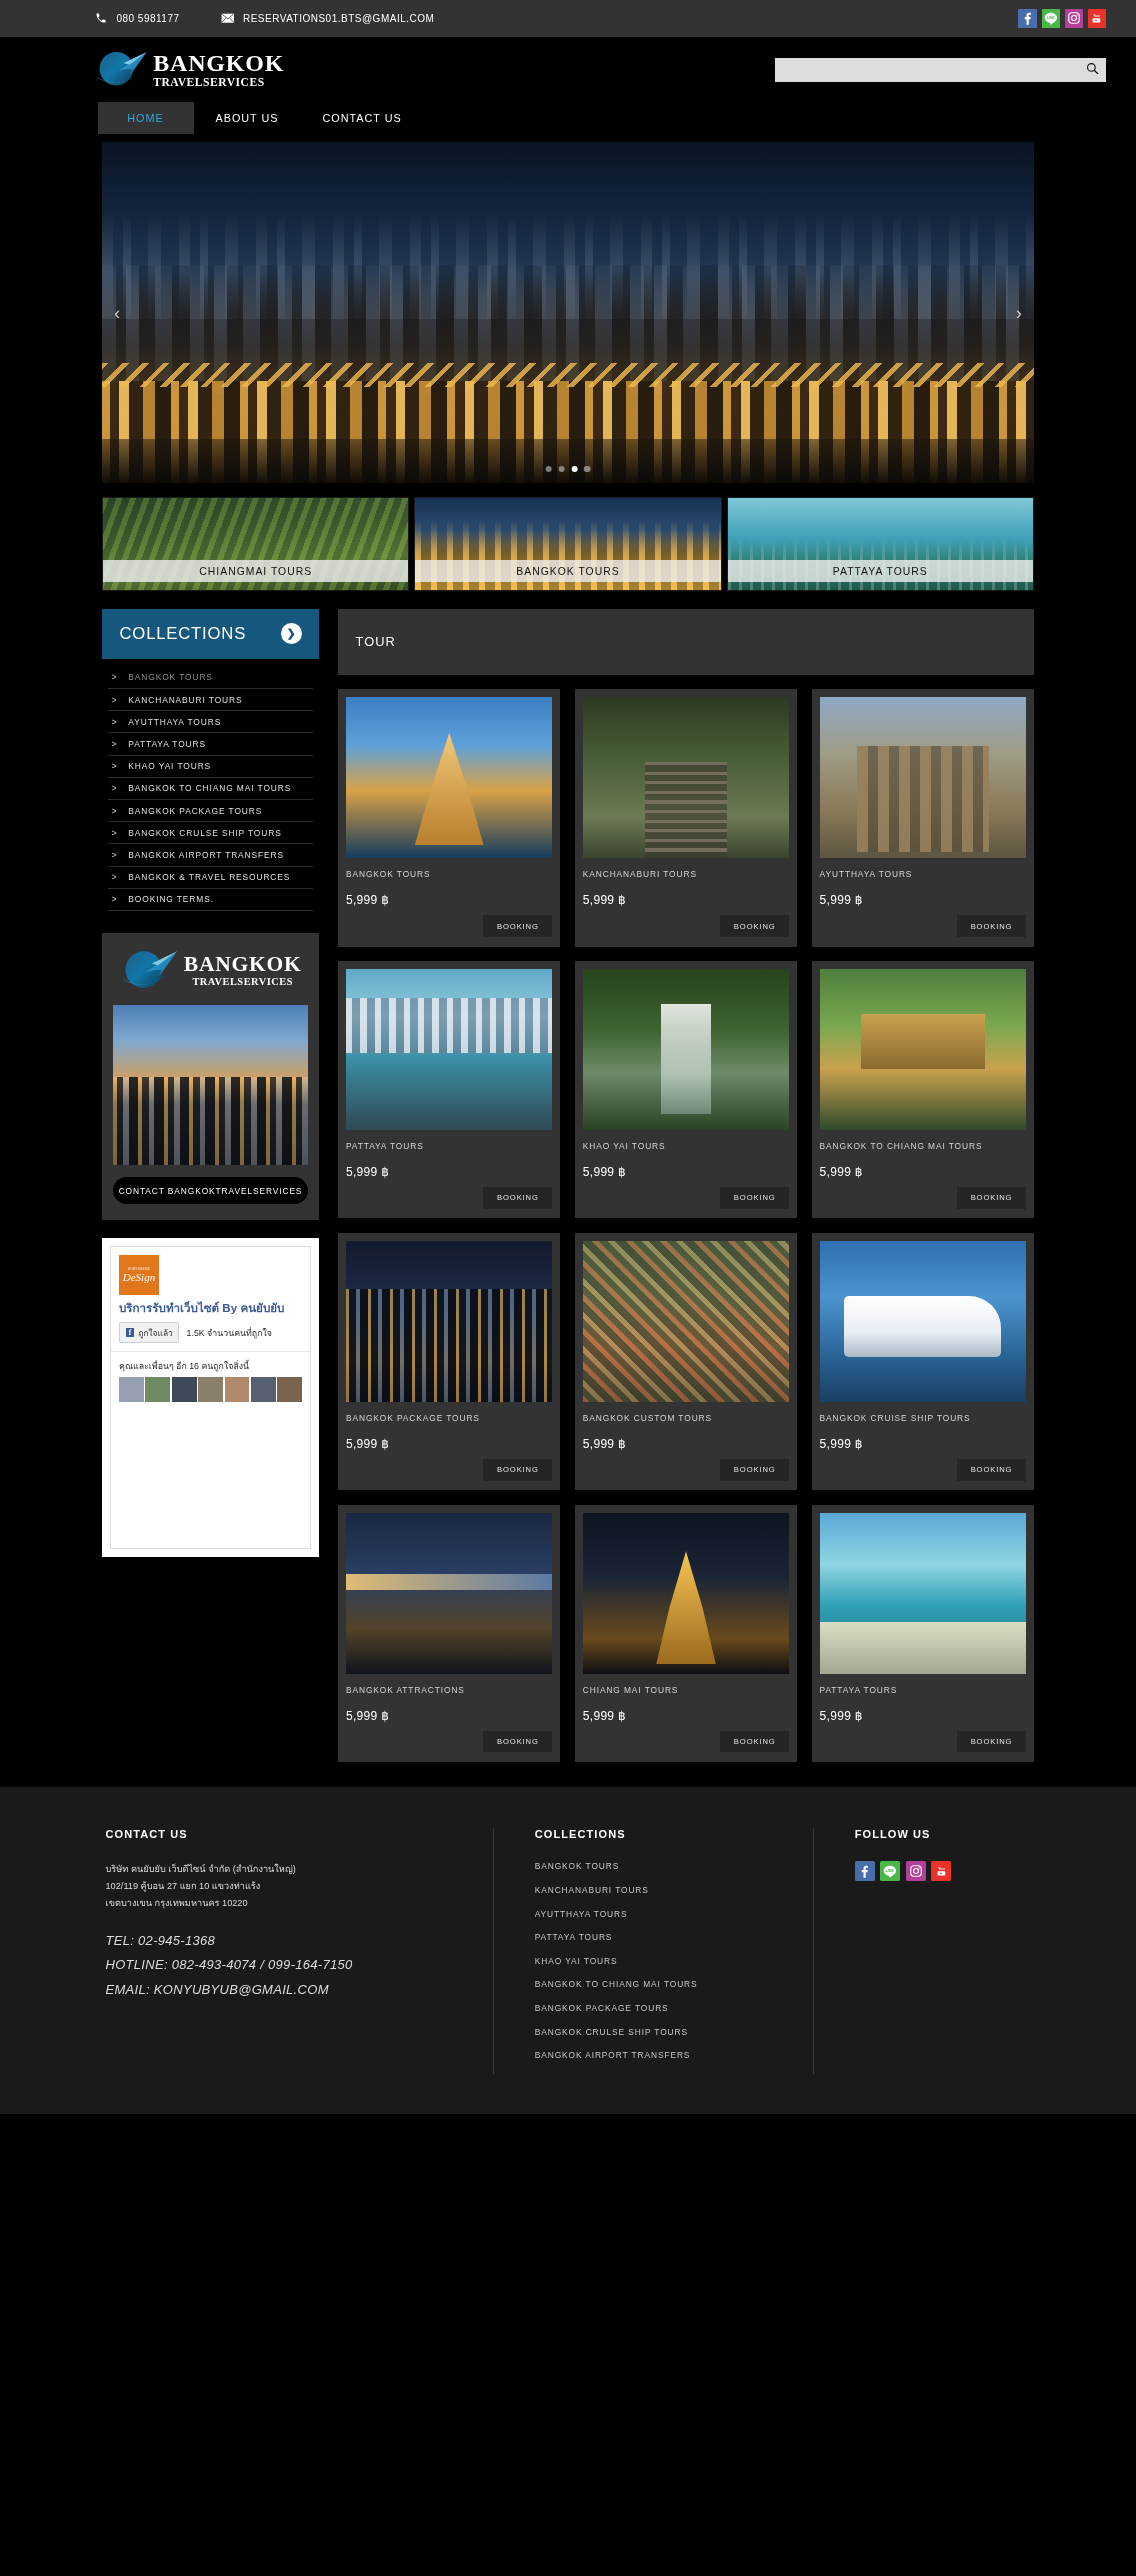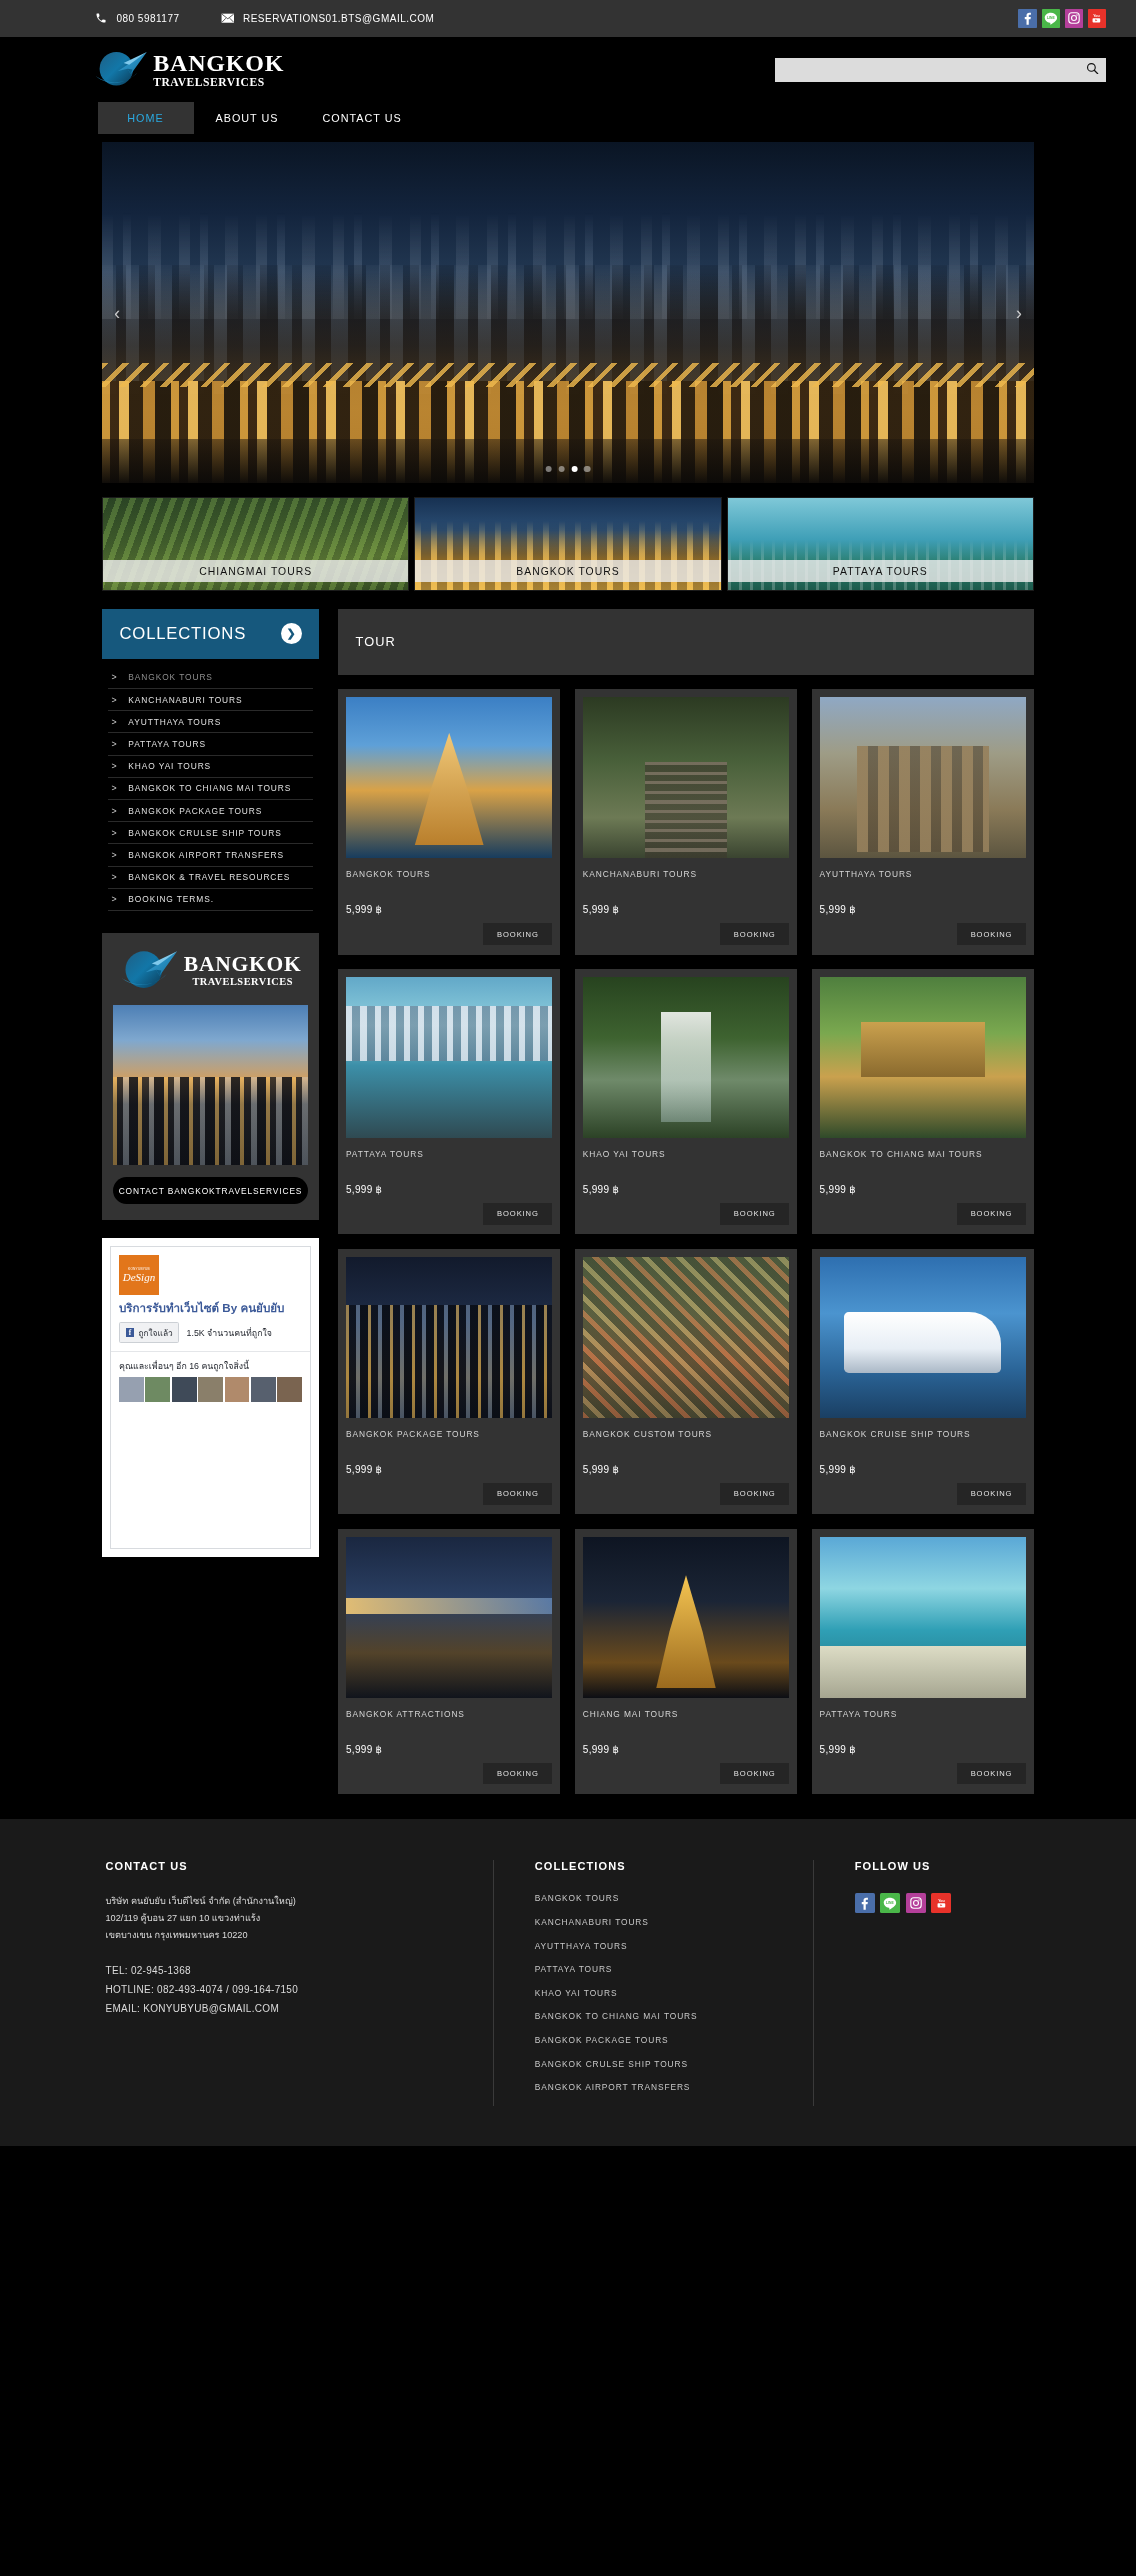--- a/index.html
+++ b/index.html
@@ -373,22 +373,22 @@
     padding: 8px 8px 9.6px;
     cursor: pointer;
   }
   .card-img { width: 100%; height: 161px; position: relative; overflow: hidden; }
   .card-title {
     margin-top: 11px;
     font-size: 8.4px; letter-spacing: 0.9px; color: #d6d6d6;
     white-space: nowrap;
   }
   .card-price {
-    margin-top: 25px;
-    font-size: 10px; color: #ffffff; letter-spacing: 0.3px;
+    margin-top: 14px;
+    font-size: 12px; color: #ffffff; letter-spacing: 0.3px;
   }
   .card-foot { display: flex; justify-content: flex-end; margin-top: 8px; }
   .book-btn {
     background: #252525; color: #e5e5e5;
     border: 0; padding: 6.4px 13.6px;
     font-family: "Liberation Sans", sans-serif;
     font-size: 7.6px; letter-spacing: 0.9px; cursor: pointer;
   }
 
   
@@ -445,21 +445,21 @@
   }
   .fcol { padding: 0 8px; }
   .fcol-1 { width: 42%; padding-right: 32px; }
   .fcol-2 { width: 34%; padding-left: 41px; border-left: 0.8px solid #3a3a3a; }
   .fcol-3 { width: 24%; padding-left: 41px; border-left: 0.8px solid #3a3a3a; }
   .fcol h4 {
     font-size: 11px; letter-spacing: 1.1px; font-weight: bold;
     color: #fff; margin-bottom: 21px;
   }
   .faddr { font-size: 9.2px; line-height: 1.85; color: #dcdcdc; }
-  .ftel { margin-top: 16px; font-size: 10px; line-height: 1.9; color: #dcdcdc; letter-spacing: 0.3px; }
+  .ftel { margin-top: 16px; font-size: 13px; line-height: 1.9; color: #dcdcdc; letter-spacing: 0.3px; font-style: italic; }
   .flink {
     display: block; font-size: 8.4px; letter-spacing: 0.9px;
     color: #c9c9c9; margin-bottom: 13.6px; text-decoration: none; cursor: pointer;
   }
   .fsocial { display: flex; gap: 5.6px; margin-top: 3.2px; }
   .fsocial .soc { width: 20px; height: 20px; border-radius: 1.6px; }
   .copyright {
     border-top: 0.8px solid #000;
     background: #0a0a0a;
     height: 57px;

